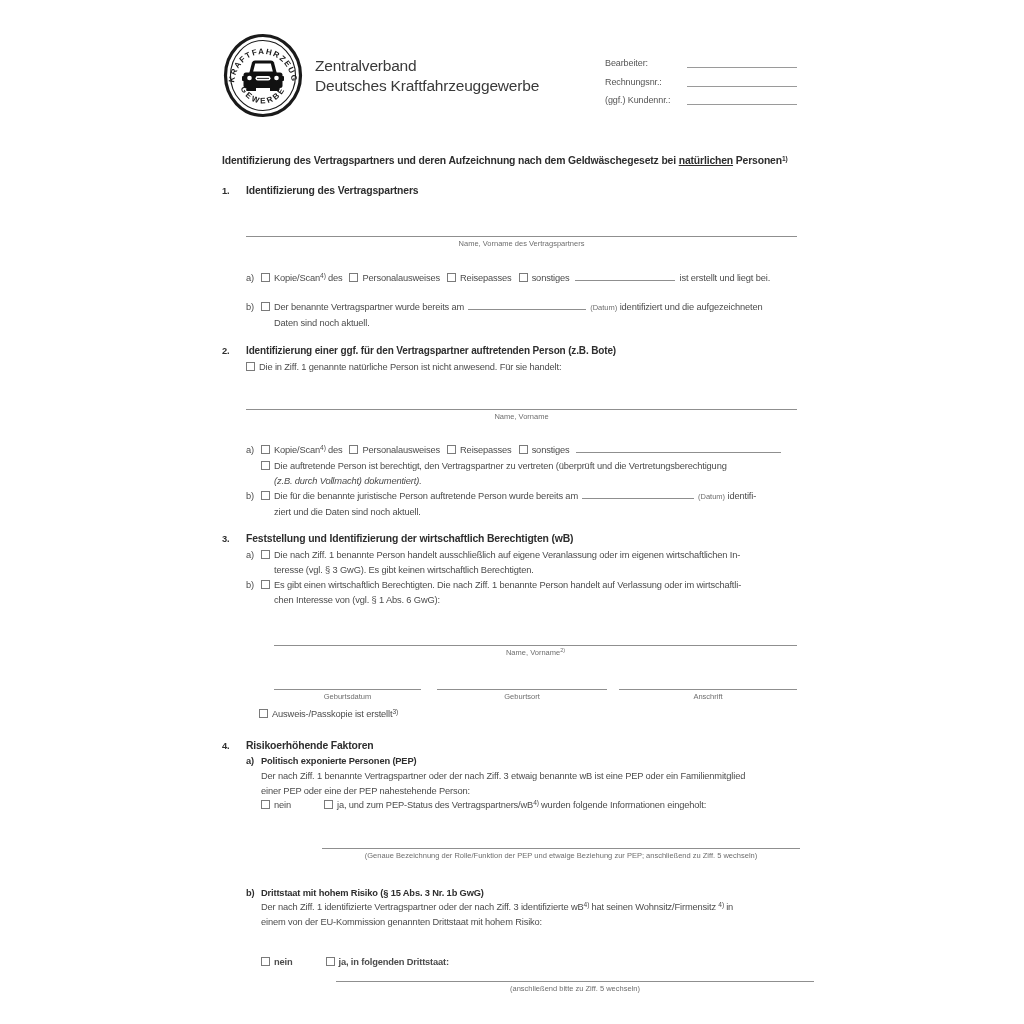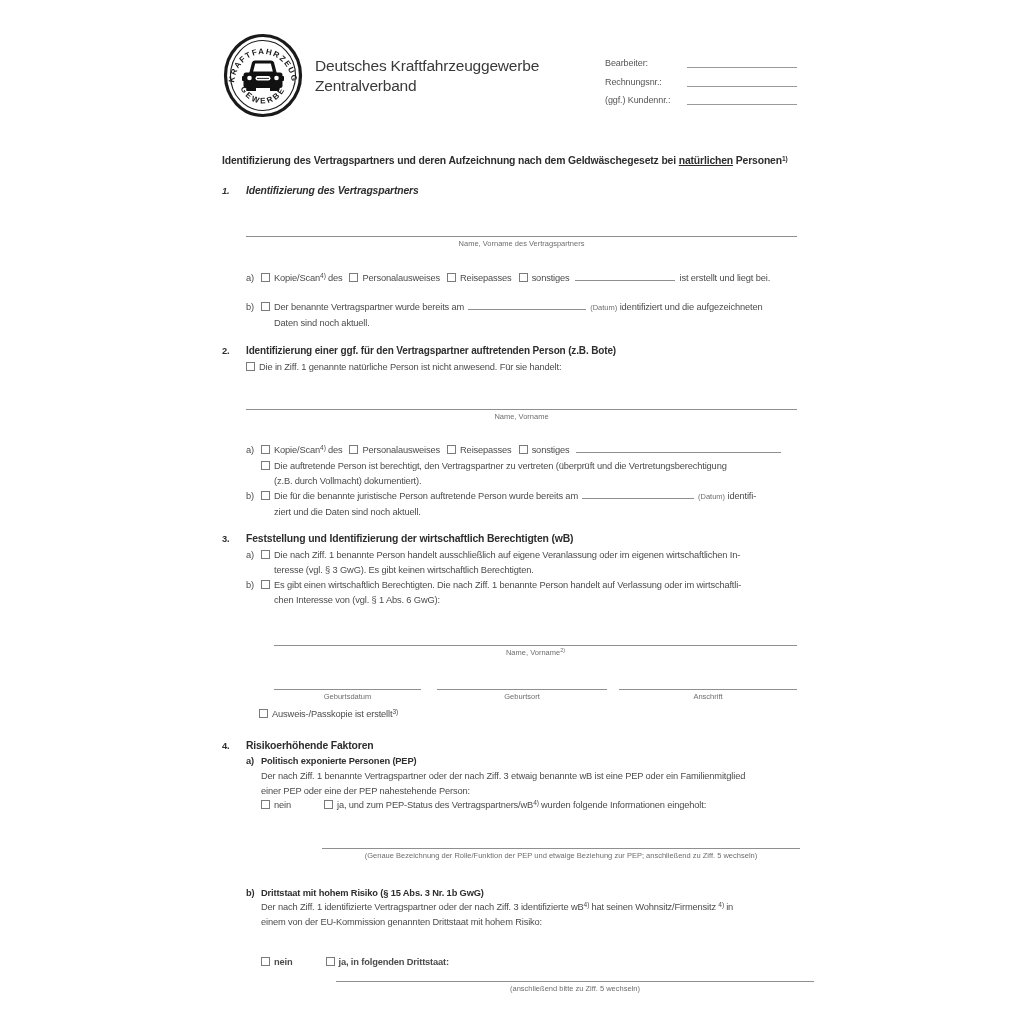--- a/index.html
+++ b/index.html
@@ -67,22 +67,22 @@
       <rect x="47" y="55" width="9" height="3" fill="#111"></rect>
       <circle cx="26.5" cy="45" r="2.3" fill="#fff"></circle>
       <circle cx="53.5" cy="45" r="2.3" fill="#fff"></circle>
       <rect x="32.5" y="43" width="15" height="4.6" rx="2.3" fill="#fff"></rect>
       <rect x="34" y="44.9" width="12" height="0.9" fill="#111"></rect>
     </g>
   </svg>
 </div>
 
 <div class="abs org-title" style="left:315px; top:56px;">
+  <div>Zentralverband</div>
   <div>Deutsches Kraftfahrzeuggewerbe</div>
-  <div>Zentralverband</div>
 </div>
 
 <div class="abs" style="left:605px; top:58px; width:192px;">
   <div class="hrow">
     <span class="hlabel">Bearbeiter:</span>
     <span class="hline"></span>
   </div>
   <div class="hrow">
     <span class="hlabel">Rechnungsnr.:</span>
     <span class="hline"></span>
@@ -90,21 +90,21 @@
   <div class="hrow">
     <span class="hlabel">(ggf.) Kundennr.:</span>
     <span class="hline"></span>
   </div>
 </div>
 
 <div class="abs title-line nowrap" style="left:222px; top:155px;">
   <span>Identifizierung des Vertragspartners und deren Aufzeichnung nach dem Geldwäschegesetz bei </span><span class="u">natürlichen</span><span> Personen</span><sup>1)</sup>
 </div>
 
-<div class="abs body-text nowrap" style="left:222px; top:184px;font-style:italic;">
+<div class="abs body-text nowrap" style="left:222px; top:184px;">
   <span class="bold num">1.</span><span class="bold" style="font-size:10.4px;">Identifizierung des Vertragspartners</span>
 </div>
 
 <div class="abs" style="left:246px; top:236px; width:551px;">
   <div class="rule"></div>
   <div class="small-label">Name, Vorname des Vertragspartners</div>
 </div>
 
 <div class="abs body-text nowrap" style="left:246px; top:271px;">
   <span class="marker">a)</span><span class="cb"></span><span class="lbl"><span>Kopie/Scan</span><sup>4)</sup><span class="ml2">des</span></span><span class="cb mid"></span><span class="lbl">Personalausweises</span><span class="cb mid"></span><span class="lbl">Reisepasses</span><span class="cb mid"></span><span class="lbl">sonstiges</span><span class="blank" style="width:100px; margin:0 5px;"></span><span>ist erstellt und liegt bei.</span>
@@ -131,21 +131,21 @@
 </div>
 
 <div class="abs body-text nowrap" style="left:246px; top:443px;">
   <span class="marker">a)</span><span class="cb"></span><span class="lbl"><span>Kopie/Scan</span><sup>4)</sup><span class="ml2">des</span></span><span class="cb mid"></span><span class="lbl">Personalausweises</span><span class="cb mid"></span><span class="lbl">Reisepasses</span><span class="cb mid"></span><span class="lbl">sonstiges</span><span class="blank" style="width:205px; margin-left:6px;"></span>
 </div>
 
 <div class="abs body-text nowrap" style="left:261px; top:459px;">
   <div>
     <span class="cb"></span><span class="lbl">Die auftretende Person ist berechtigt, den Vertragspartner zu vertreten (überprüft und die Vertretungsberechtigung</span>
   </div>
-  <div style="padding-left:13px;">(z.B. durch Vollmacht) dokumentiert).</div>
+  <div style="padding-left:13px;font-style:italic;">(z.B. durch Vollmacht) dokumentiert).</div>
 </div>
 
 <div class="abs body-text nowrap" style="left:246px; top:489px;">
   <div>
     <span class="marker">b)</span><span class="cb"></span><span class="lbl">Die für die benannte juristische Person auftretende Person wurde bereits am</span><span class="blank" style="width:112px; margin:0 4px;"></span><span class="tiny">(Datum)</span> <span>identifi-</span>
   </div>
   <div class="hang2">ziert und die Daten sind noch aktuell.</div>
 </div>
 
 <div class="abs body-text nowrap" style="left:222px; top:532px;">

